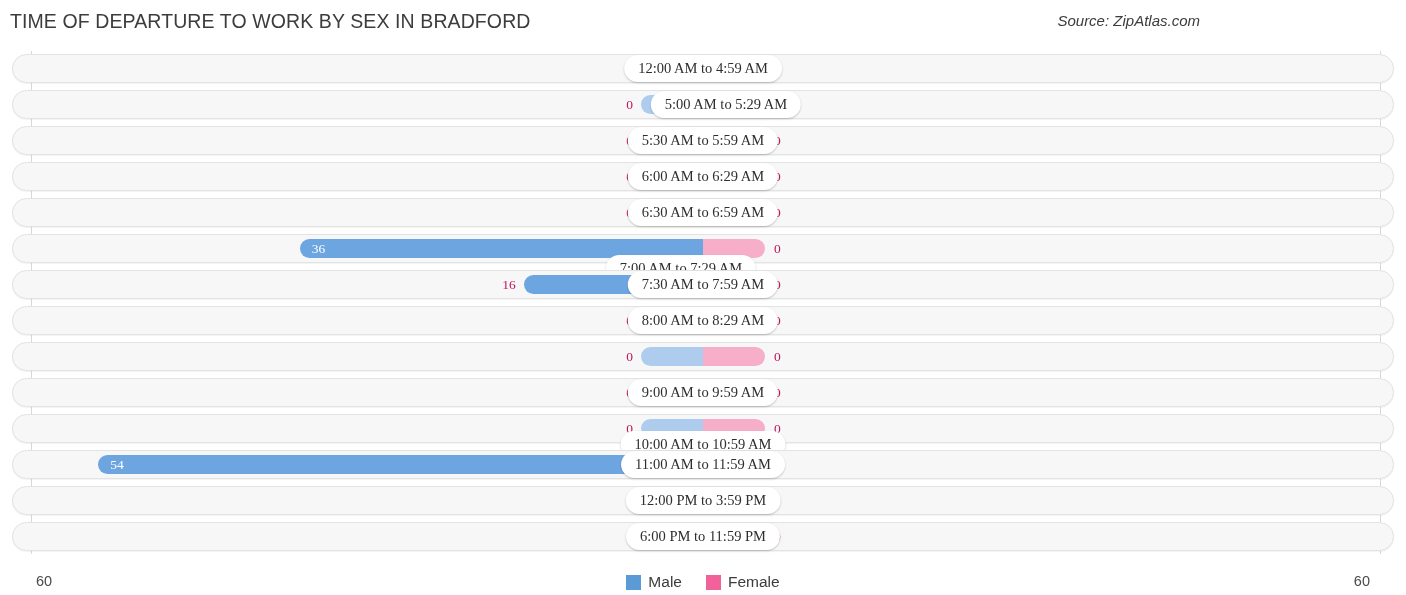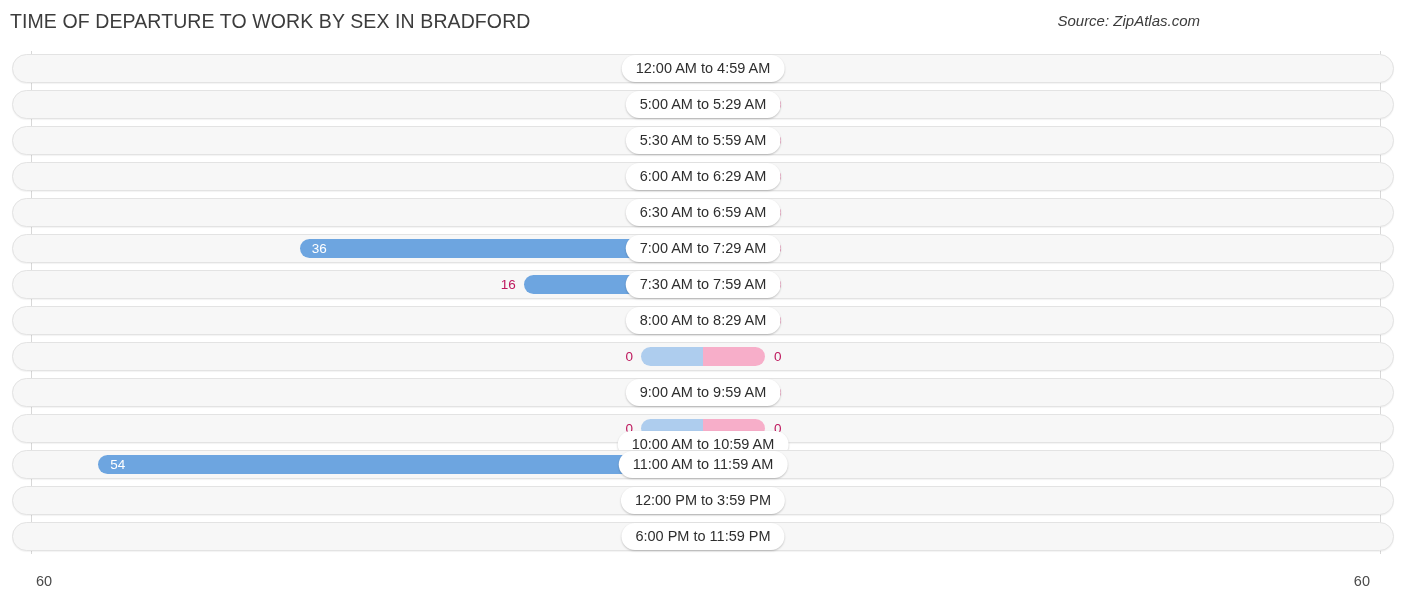--- a/index.html
+++ b/index.html
@@ -42,20 +42,21 @@
     white-space: nowrap;
   }
 
   
   #plot {
     position: absolute;
     top: 51px;
     left: 0;
     width: 1272px;
     height: 503px;
+    font-family: Liberation Serif, serif;
   }
 
   .axis-line {
     position: absolute;
     top: 0;
     width: 1px;
     height: 503px;
     background: #d8d8d8;
   }
   #axis-left  { left: 31px; }
@@ -192,21 +193,21 @@
         <div class="bar bar-female" style="left: 703px; width: 62px; background: rgb(247, 174, 201);"></div>
         <div class="val val-outside" style="left: 774px;">0</div>
         <div class="cat-pill" style="left: 703px;">12:00 AM to 4:59 AM</div>
       </div>
       <div class="row" style="top: 36px;">
         <div class="track"></div>
         <div class="bar bar-male" style="left: 641px; width: 62px; background: rgb(174, 205, 238);"></div>
         <div class="val val-outside" style="left: 613px; width: 20px; text-align: right;">0</div>
         <div class="bar bar-female" style="left: 703px; width: 62px; background: rgb(247, 174, 201);"></div>
         <div class="val val-outside" style="left: 774px;">0</div>
-        <div class="cat-pill" style="left: 703px;">5:00 AM to 5:29 AM</div>
+        <div class="cat-pill" style="left: 726px;">5:00 AM to 5:29 AM</div>
       </div>
       <div class="row" style="top: 72px;">
         <div class="track"></div>
         <div class="bar bar-male" style="left: 641px; width: 62px; background: rgb(174, 205, 238);"></div>
         <div class="val val-outside" style="left: 613px; width: 20px; text-align: right;">0</div>
         <div class="bar bar-female" style="left: 703px; width: 62px; background: rgb(247, 174, 201);"></div>
         <div class="val val-outside" style="left: 774px;">0</div>
         <div class="cat-pill" style="left: 703px;">5:30 AM to 5:59 AM</div>
       </div>
       <div class="row" style="top: 108px;">
@@ -224,21 +225,21 @@
         <div class="bar bar-female" style="left: 703px; width: 62px; background: rgb(247, 174, 201);"></div>
         <div class="val val-outside" style="left: 774px;">0</div>
         <div class="cat-pill" style="left: 703px;">6:30 AM to 6:59 AM</div>
       </div>
       <div class="row" style="top: 180px;">
         <div class="track"></div>
         <div class="bar bar-male" style="left: 299.8px; width: 403.2px; background: rgb(109, 165, 224);"></div>
         <div class="val val-inside" style="left: 311.8px;">36</div>
         <div class="bar bar-female" style="left: 703px; width: 62px; background: rgb(247, 174, 201);"></div>
         <div class="val val-outside" style="left: 774px;">0</div>
-        <div class="cat-pill" style="left: 703px;">7:00 AM to 7:29 AM</div>
+        <div class="cat-pill" style="left: 681px; margin-top: 20px;">7:00 AM to 7:29 AM</div>
       </div>
       <div class="row" style="top: 216px;">
         <div class="track"></div>
         <div class="bar bar-male" style="left: 523.8px; width: 179.2px; background: rgb(109, 165, 224);"></div>
         <div class="val val-outside" style="left: 495.8px; width: 20px; text-align: right;">16</div>
         <div class="bar bar-female" style="left: 703px; width: 62px; background: rgb(247, 174, 201);"></div>
         <div class="val val-outside" style="left: 774px;">0</div>
         <div class="cat-pill" style="left: 703px;">7:30 AM to 7:59 AM</div>
       </div>
       <div class="row" style="top: 252px;">
@@ -295,13 +296,14 @@
         <div class="bar bar-female" style="left: 703px; width: 62px; background: rgb(247, 174, 201);"></div>
         <div class="val val-outside" style="left: 774px;">0</div>
         <div class="cat-pill" style="left: 703px;">6:00 PM to 11:59 PM</div>
       </div>
     </div>
 </div>
 
 <div id="footer">
   <div class="axis-tick" id="tick-left">60</div>
   <div class="axis-tick" id="tick-right">60</div>
+  <div id="legend"><div class="legend-item"><span class="legend-swatch" style="background: rgb(91, 155, 213);"></span><span class="legend-text">Male</span></div><div class="legend-item"><span class="legend-swatch" style="background: rgb(242, 98, 154);"></span><span class="legend-text">Female</span></div></div>
 </div>
 
 </body></html>

